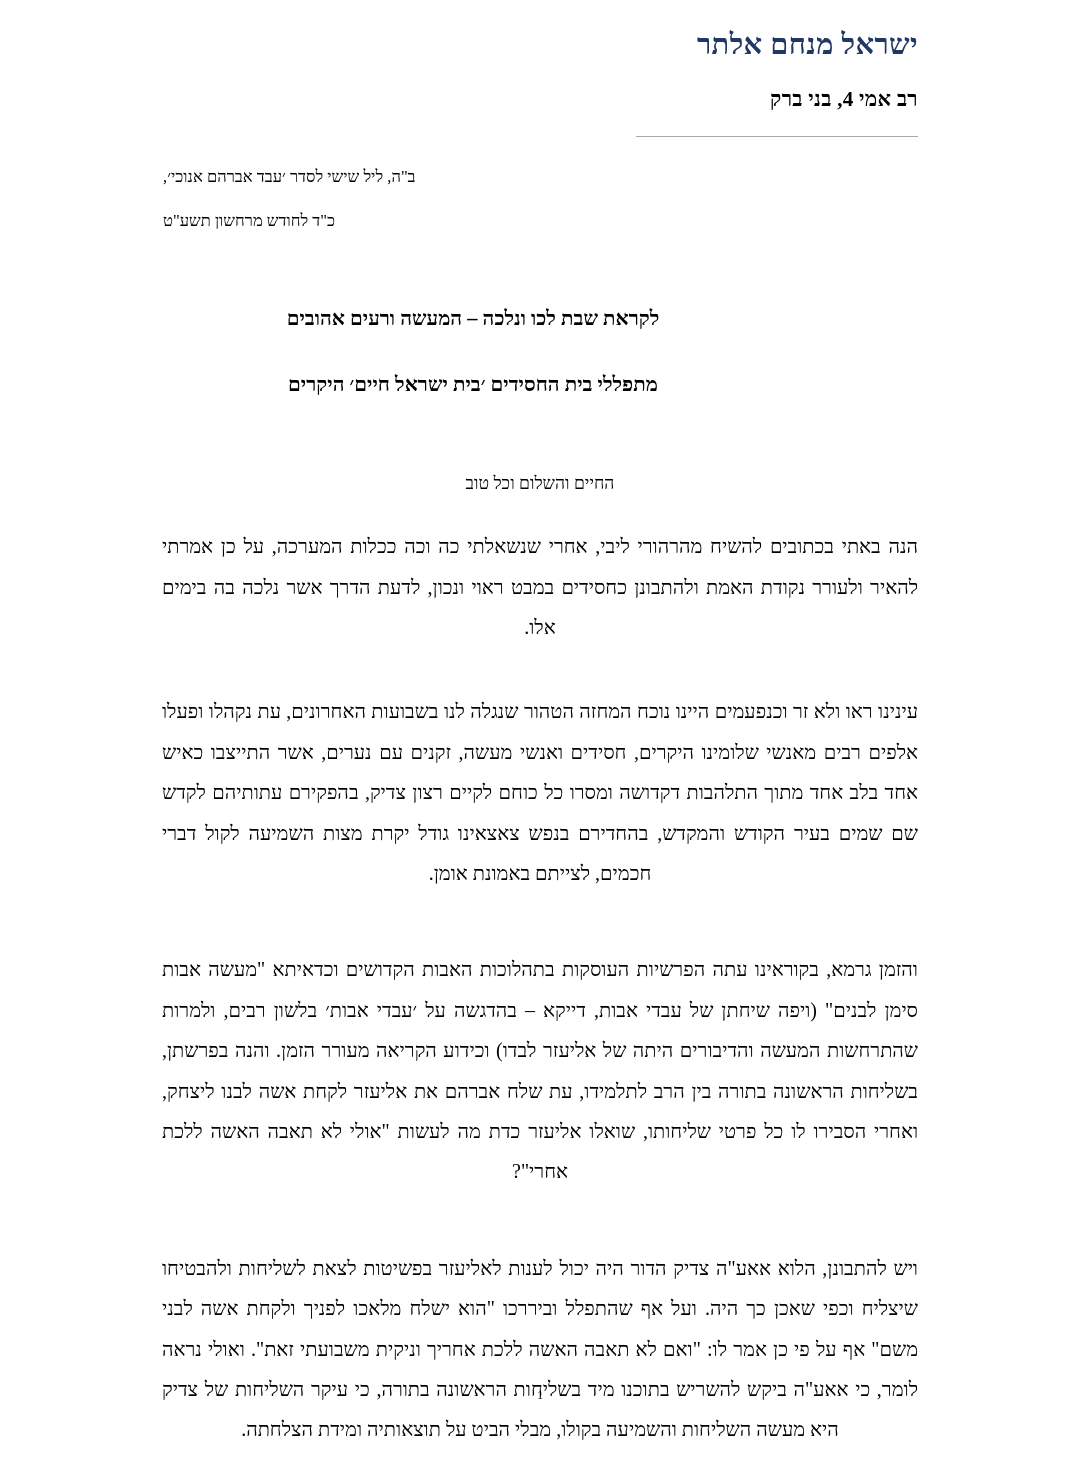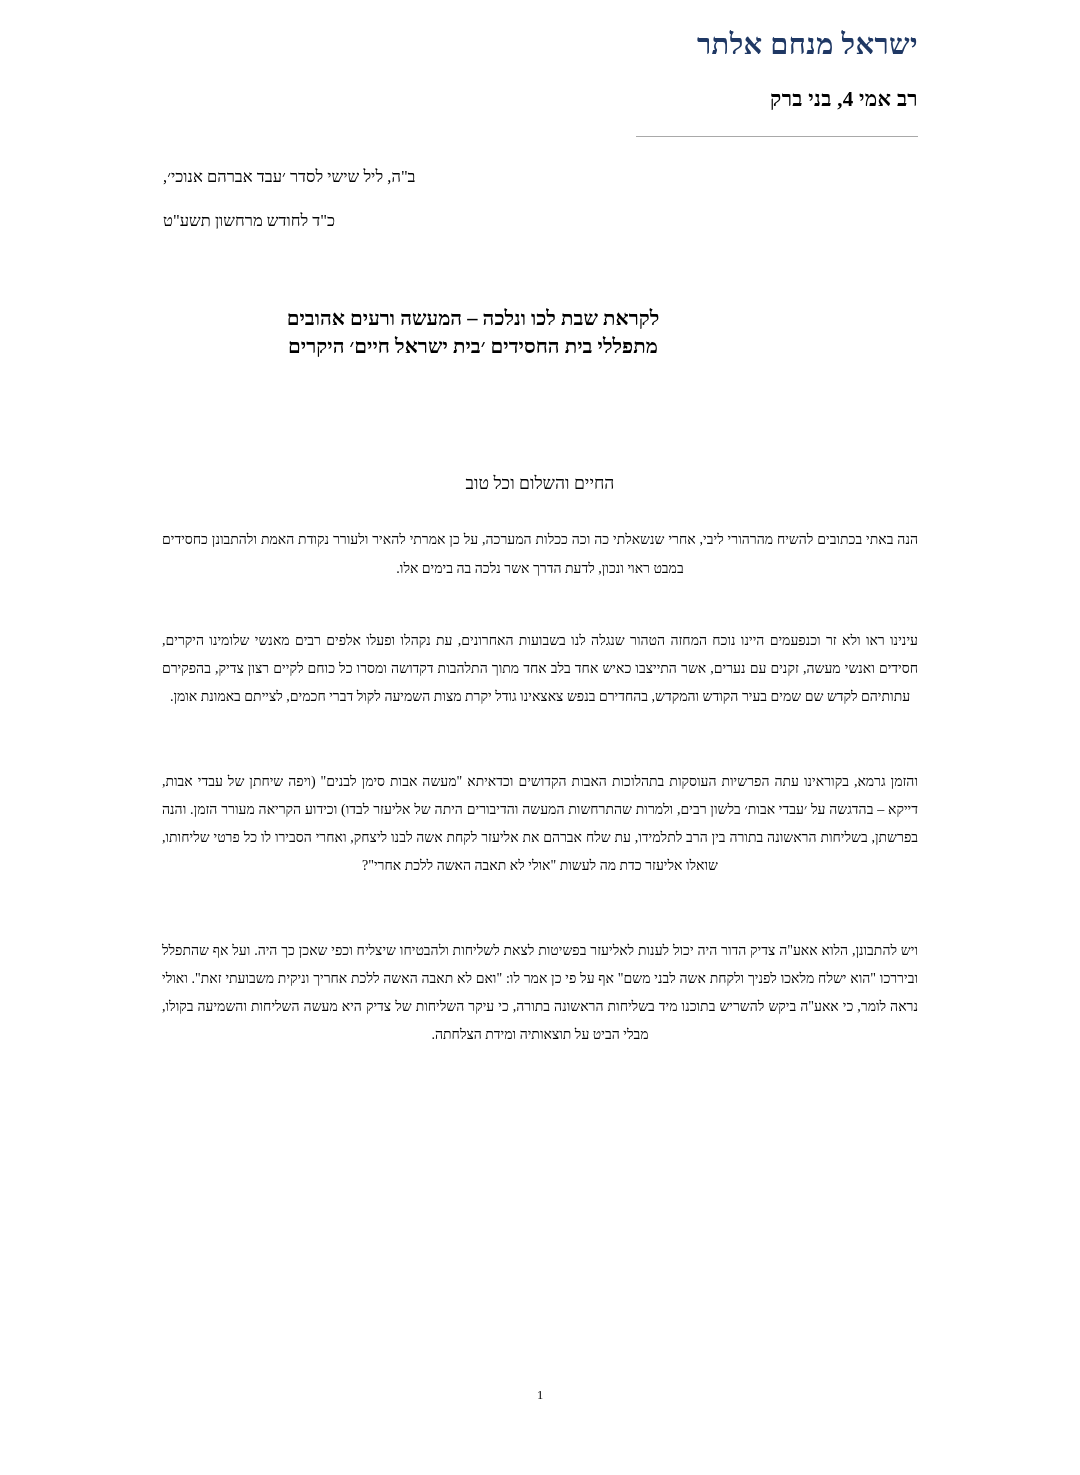--- a/index.html
+++ b/index.html
@@ -91,20 +91,21 @@
     direction: rtl;
   }
 
   .salutation .heading {
     font-weight: bold;
     font-size: 20.5px;
     line-height: 1.35;
   }
 
   .salutation .heading + .heading {
+    margin-top: 38px;
   }
 
   
   .body {
     position: absolute;
     top: 470px;
     right: 95px;
     left: 95px;
     direction: rtl;
     font-family: Liberation Serif, serif;
@@ -113,21 +114,21 @@
   .greeting {
     text-align: center;
     font-size: 17.5px;
     line-height: 1.5;
     margin-bottom: 30px;
   }
 
   .para {
     text-align: justify;
     text-align-last: center;
-    font-size: 14px;
+    font-size: 20px;
     line-height: 2.02;
     margin: 0 0 44px 0;
   }
 
   .para:last-of-type {
     margin-bottom: 0;
   }
 
   .para.gap-lg {
     margin-bottom: 56px;

